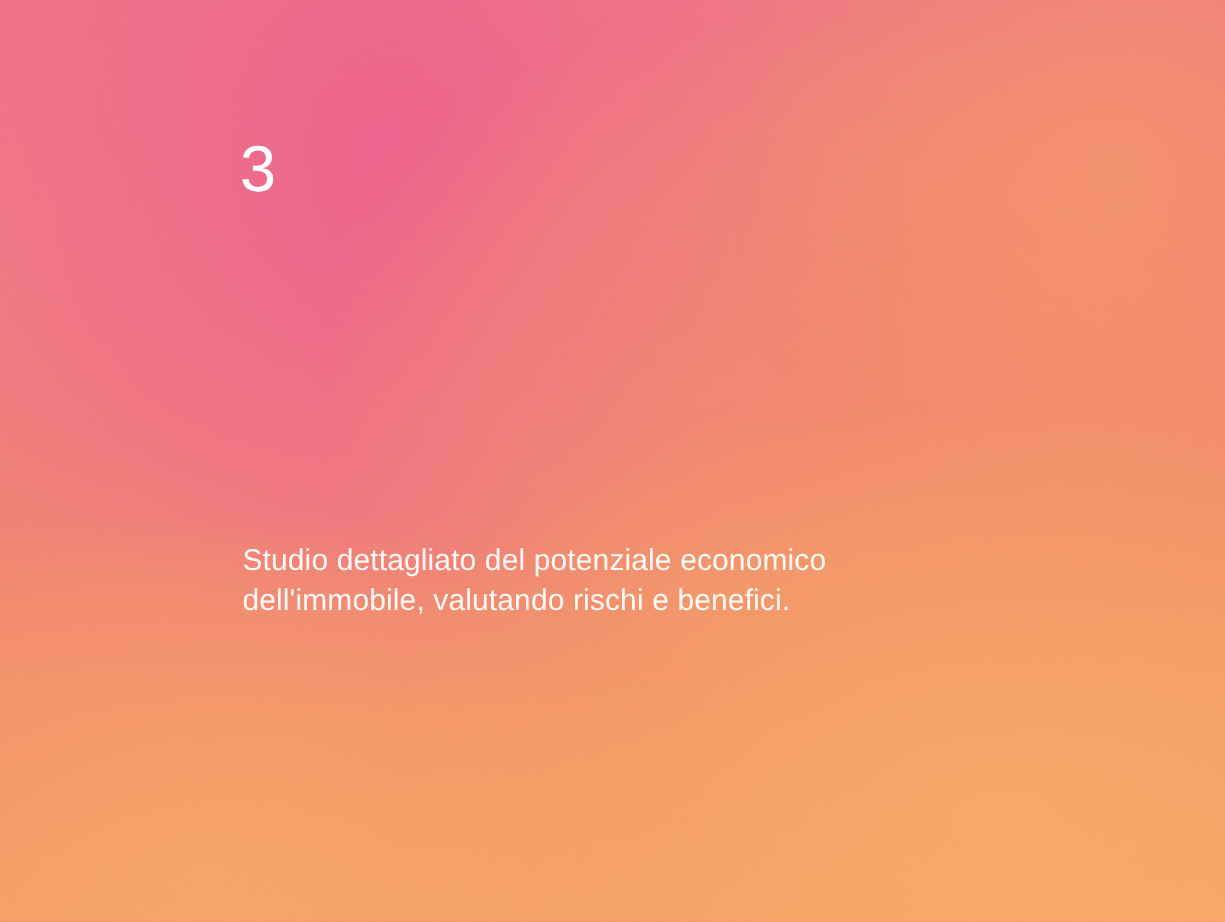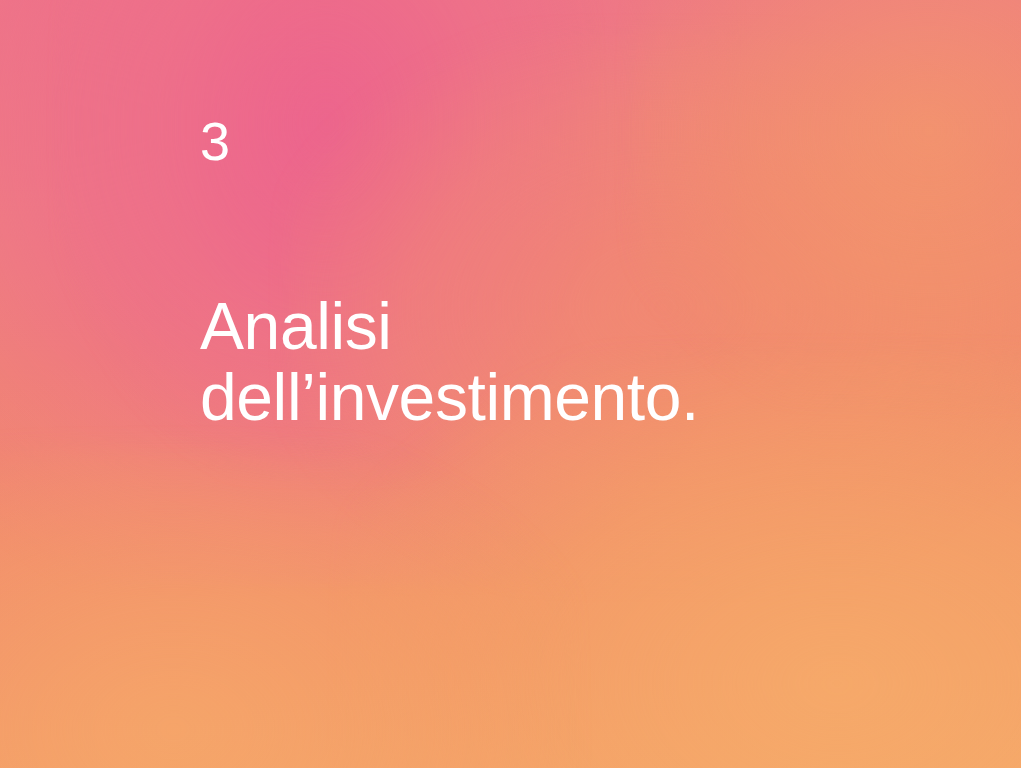--- a/index.html
+++ b/index.html
@@ -183,18 +183,18 @@
   <div class="bg-blob-coral"></div>
   <div class="bg-blob-right"></div>
   <div class="bg-blob-orange"></div>
   <div class="bg-blob-orange-bl"></div>
   <div class="bg-soften"></div>
 
   <div class="content">
 
     <div class="section-number">3</div>
 
-    <h1 class="headline">Analisi
-dell’investimento.</h1>
-
+
+    <p class="subhead">Studio dettagliato del potenziale economico
+dell'immobile, valutando rischi e benefici.</p>
 
   </div>
 </div>
 
 </body></html>

